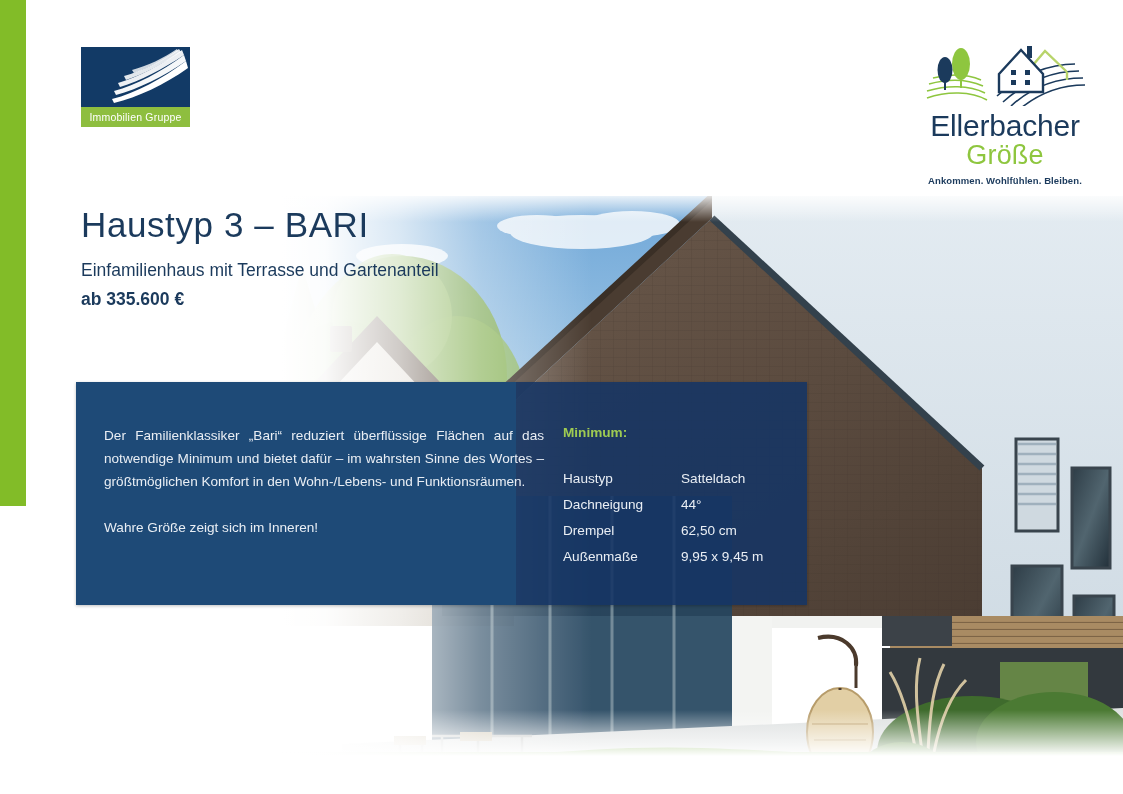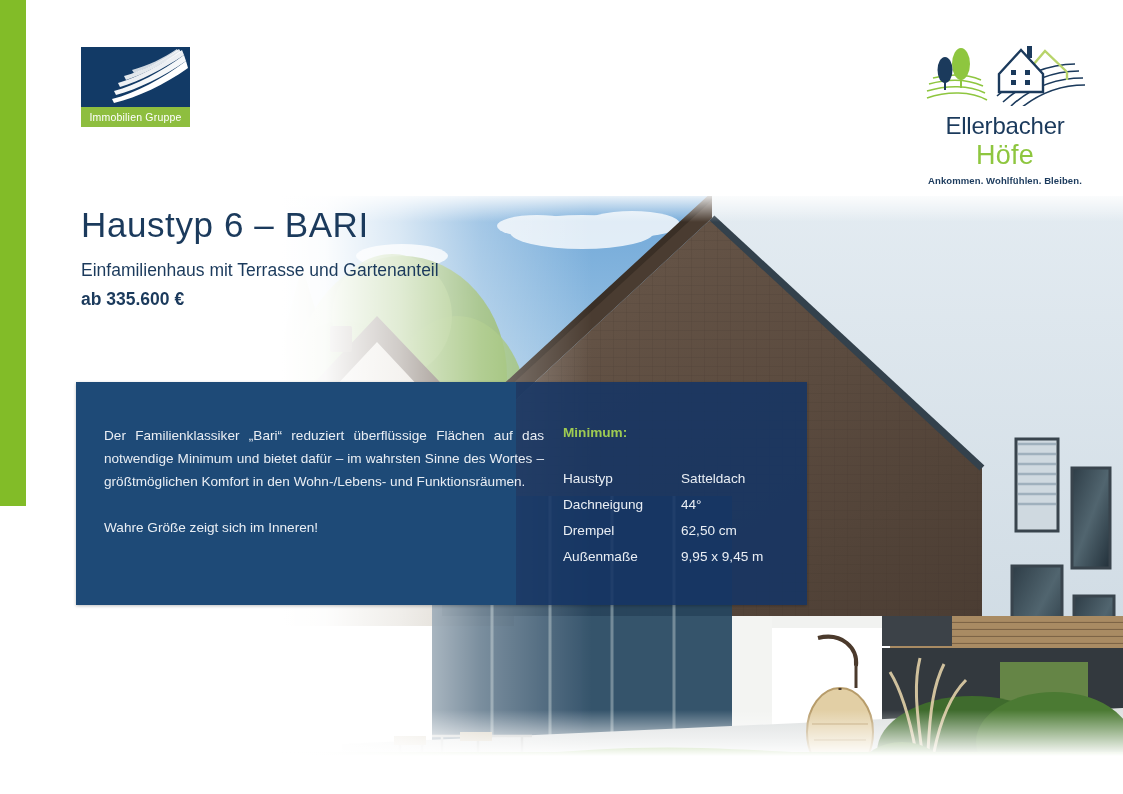--- a/index.html
+++ b/index.html
@@ -82,21 +82,21 @@
     width: 180px;
     height: 145px;
     text-align: center;
   }
   #ellerbacher-logo .e-mark {
     width: 180px;
     height: 72px;
   }
   #ellerbacher-logo .e-word1 {
     color: #1b3a5c;
-    font-size: 24px;
+    font-size: 30px;
     font-weight: 400;
     letter-spacing: -.2px;
     line-height: 32px;
     font-family: "Liberation Sans", sans-serif;
   }
   #ellerbacher-logo .e-word2 {
     color: #8ec63f;
     font-size: 27px;
     line-height: 27px;
     letter-spacing: .2px;
@@ -505,26 +505,26 @@
         <rect x="96" y="46" width="5" height="5"></rect>
         <rect x="110" y="46" width="5" height="5"></rect>
       </g>
 
       <ellipse cx="46" cy="30" rx="9" ry="16" fill="#8ec63f"></ellipse>
       <path d="M46 44 V54" stroke="#8ec63f" stroke-width="2"></path>
       <ellipse cx="30" cy="36" rx="7.5" ry="13" fill="#1b3a5c"></ellipse>
       <path d="M30 47 V56" stroke="#1b3a5c" stroke-width="2"></path>
     </svg>
     <div class="e-word1">Ellerbacher</div>
-    <div class="e-word2">Höfe</div>
+    <div class="e-word2">Größe</div>
     <div class="e-tag">Ankommen. Wohlfühlen. Bleiben.</div>
   </div>
 
   <div id="headline">
-    <div class="h-title">Haustyp 6 – BARI</div>
+    <div class="h-title">Haustyp 3 – BARI</div>
     <div class="h-sub1">Einfamilienhaus mit Terrasse und Gartenanteil</div>
     <div class="h-price">ab 335.600 €</div>
   </div>
 
   <div id="info-panel">
     <div class="panel-bg-solid"></div>
     <div class="panel-bg-trans"></div>
 
     <div class="panel-inner">
       <div id="panel-text">

